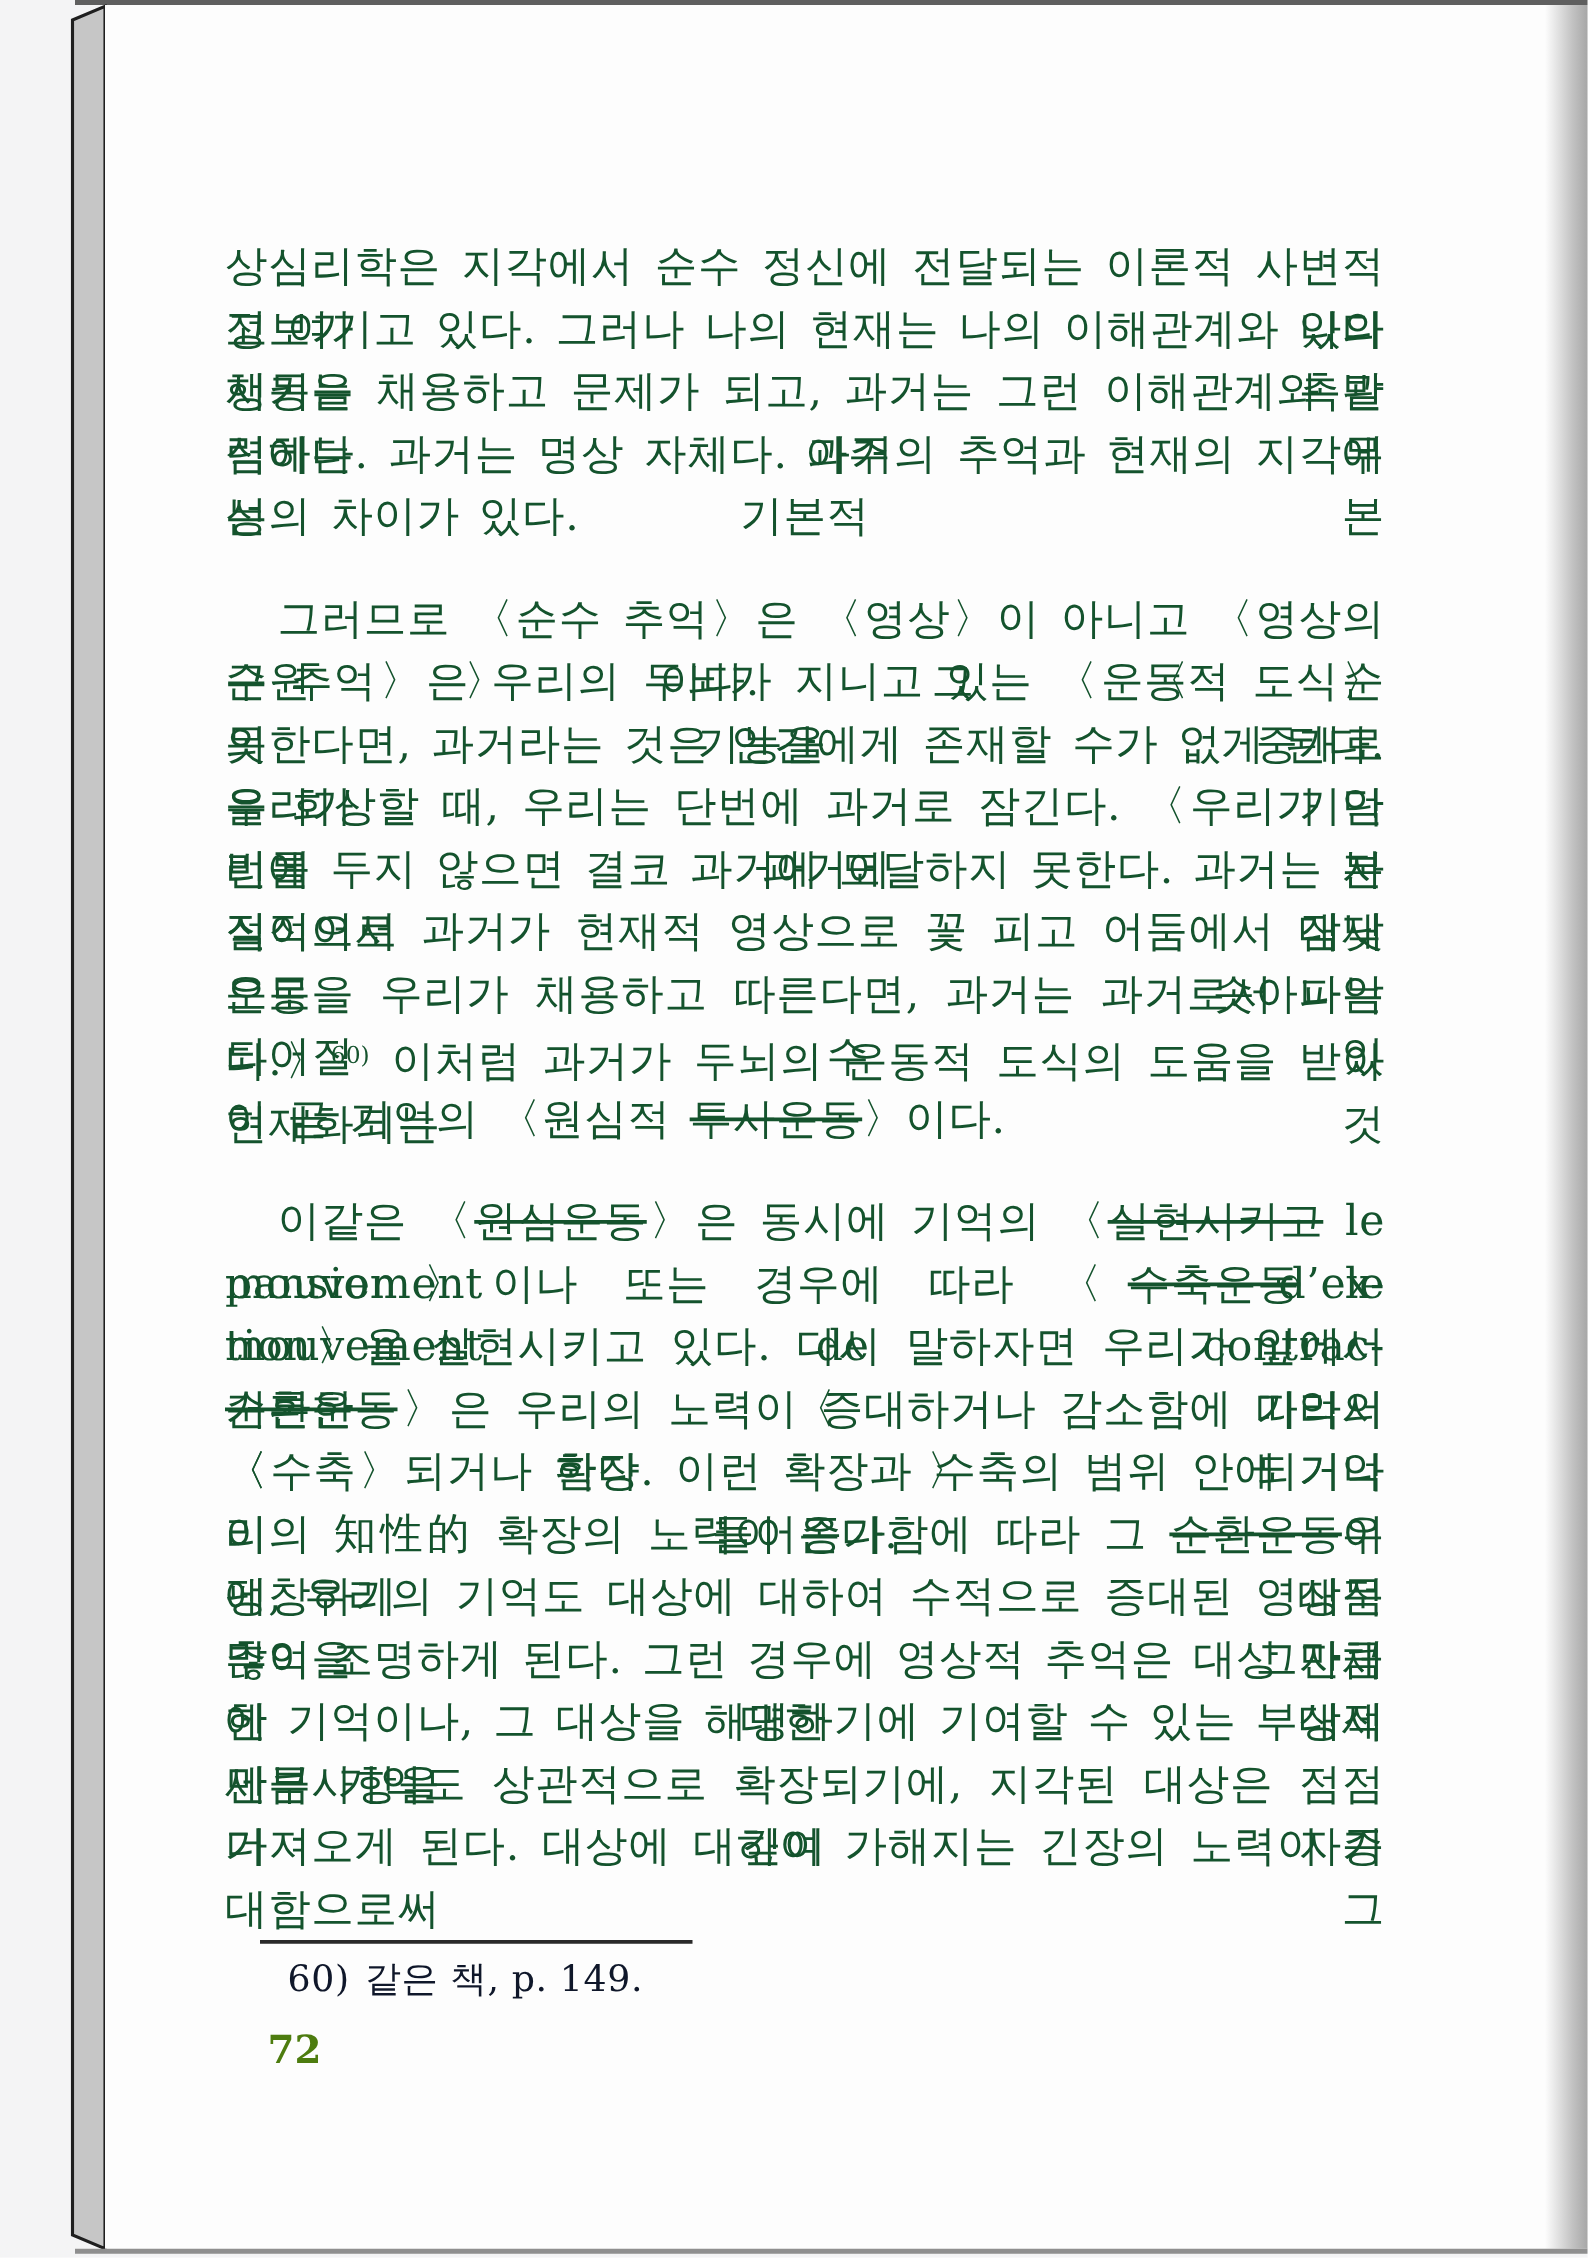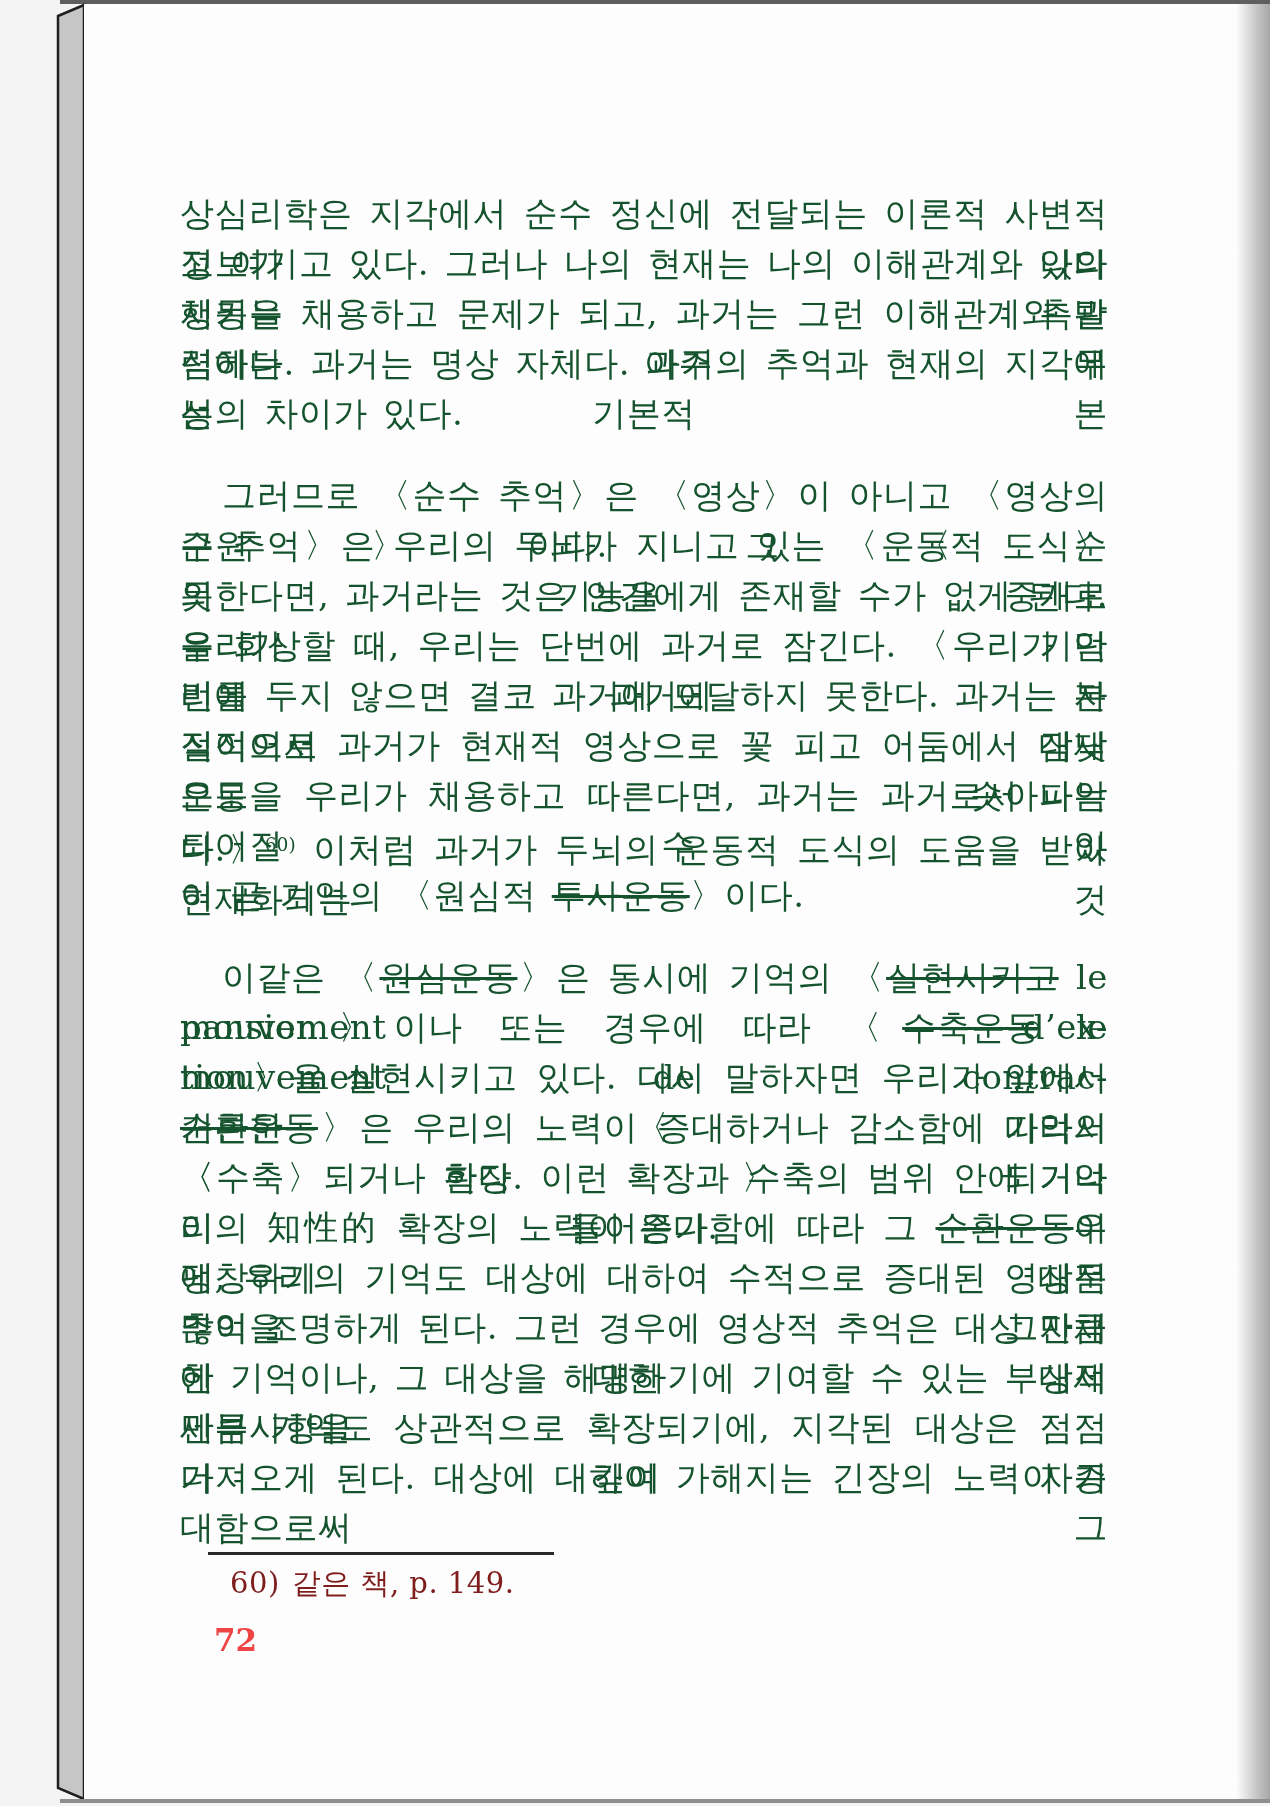--- a/index.html
+++ b/index.html
@@ -27,23 +27,23 @@
   .line{
     height:50px;line-height:50px;font-size:34px;
     text-align:justify;text-align-last:justify;
     word-spacing:4px;letter-spacing:0.5px;
   }
   .line.last{text-align-last:left;}
   .line.indent{text-indent:42px;margin-top:32px;}
   .em{text-decoration:line-through;text-decoration-thickness:2.5px;}
   .sup{font-size:0.55em;vertical-align:10px;letter-spacing:0;}
   .footnote-rule{position:absolute;left:124px;top:1548px;width:346px;height:3px;background:#2a2a2a;}
-  .footnote{position:absolute;left:146px;top:1560px;font-size:29px;color:#7f1d1d;letter-spacing:0.5px;}
+  .footnote{position:absolute;left:146px;top:1560px;font-size:29px;color:#0f172a;letter-spacing:0.5px;}
   .footnote .marker{margin-right:12px;}
-  .page-number{position:absolute;left:130px;top:1618px;font-size:31px;font-weight:bold;color:#ef4444;}
+  .page-number{position:absolute;left:130px;top:1618px;font-size:31px;font-weight:bold;color:#4d7c0f;}
 </style>
 </head>
 <body>
 
 <div class="edge-top"></div>
 
 <svg class="spine" viewBox="0 0 40 1806" xmlns="http://www.w3.org/2000/svg" aria-hidden="true">
   <polygon points="8,16 34,5 34,1799 8,1788" fill="#c6c6c6" stroke="#1f1f1f" stroke-width="2.5"></polygon>
 </svg>
 

